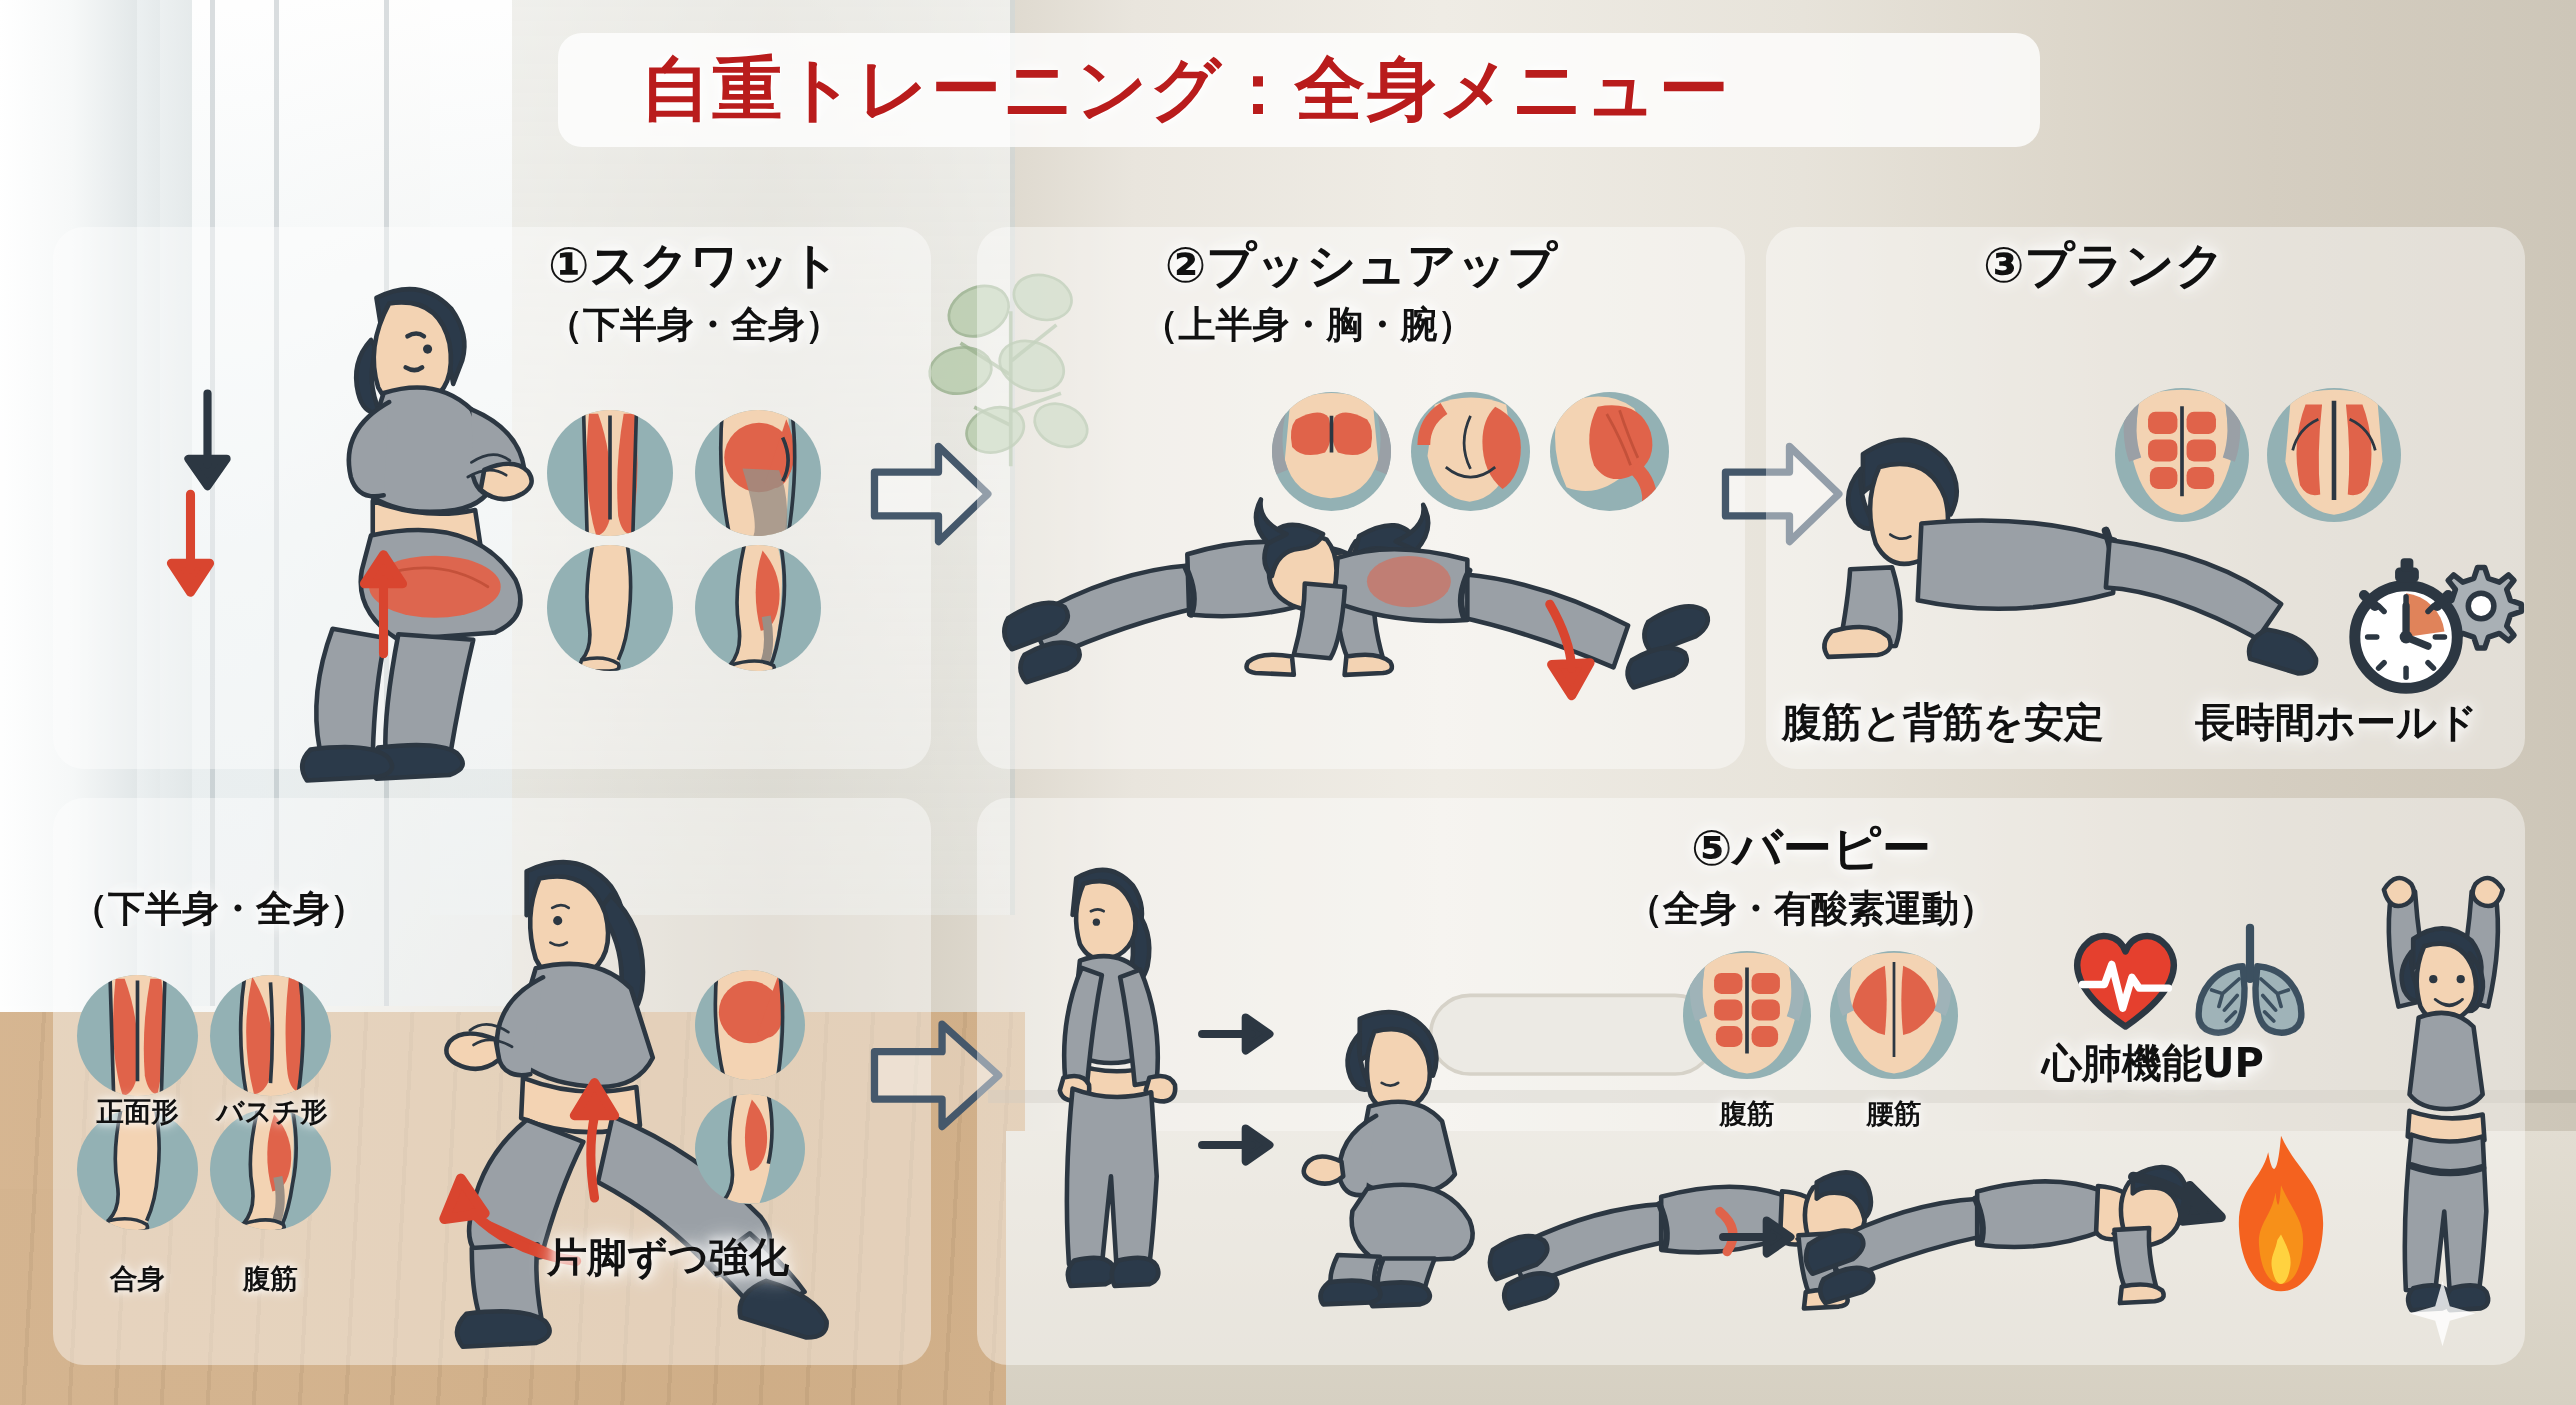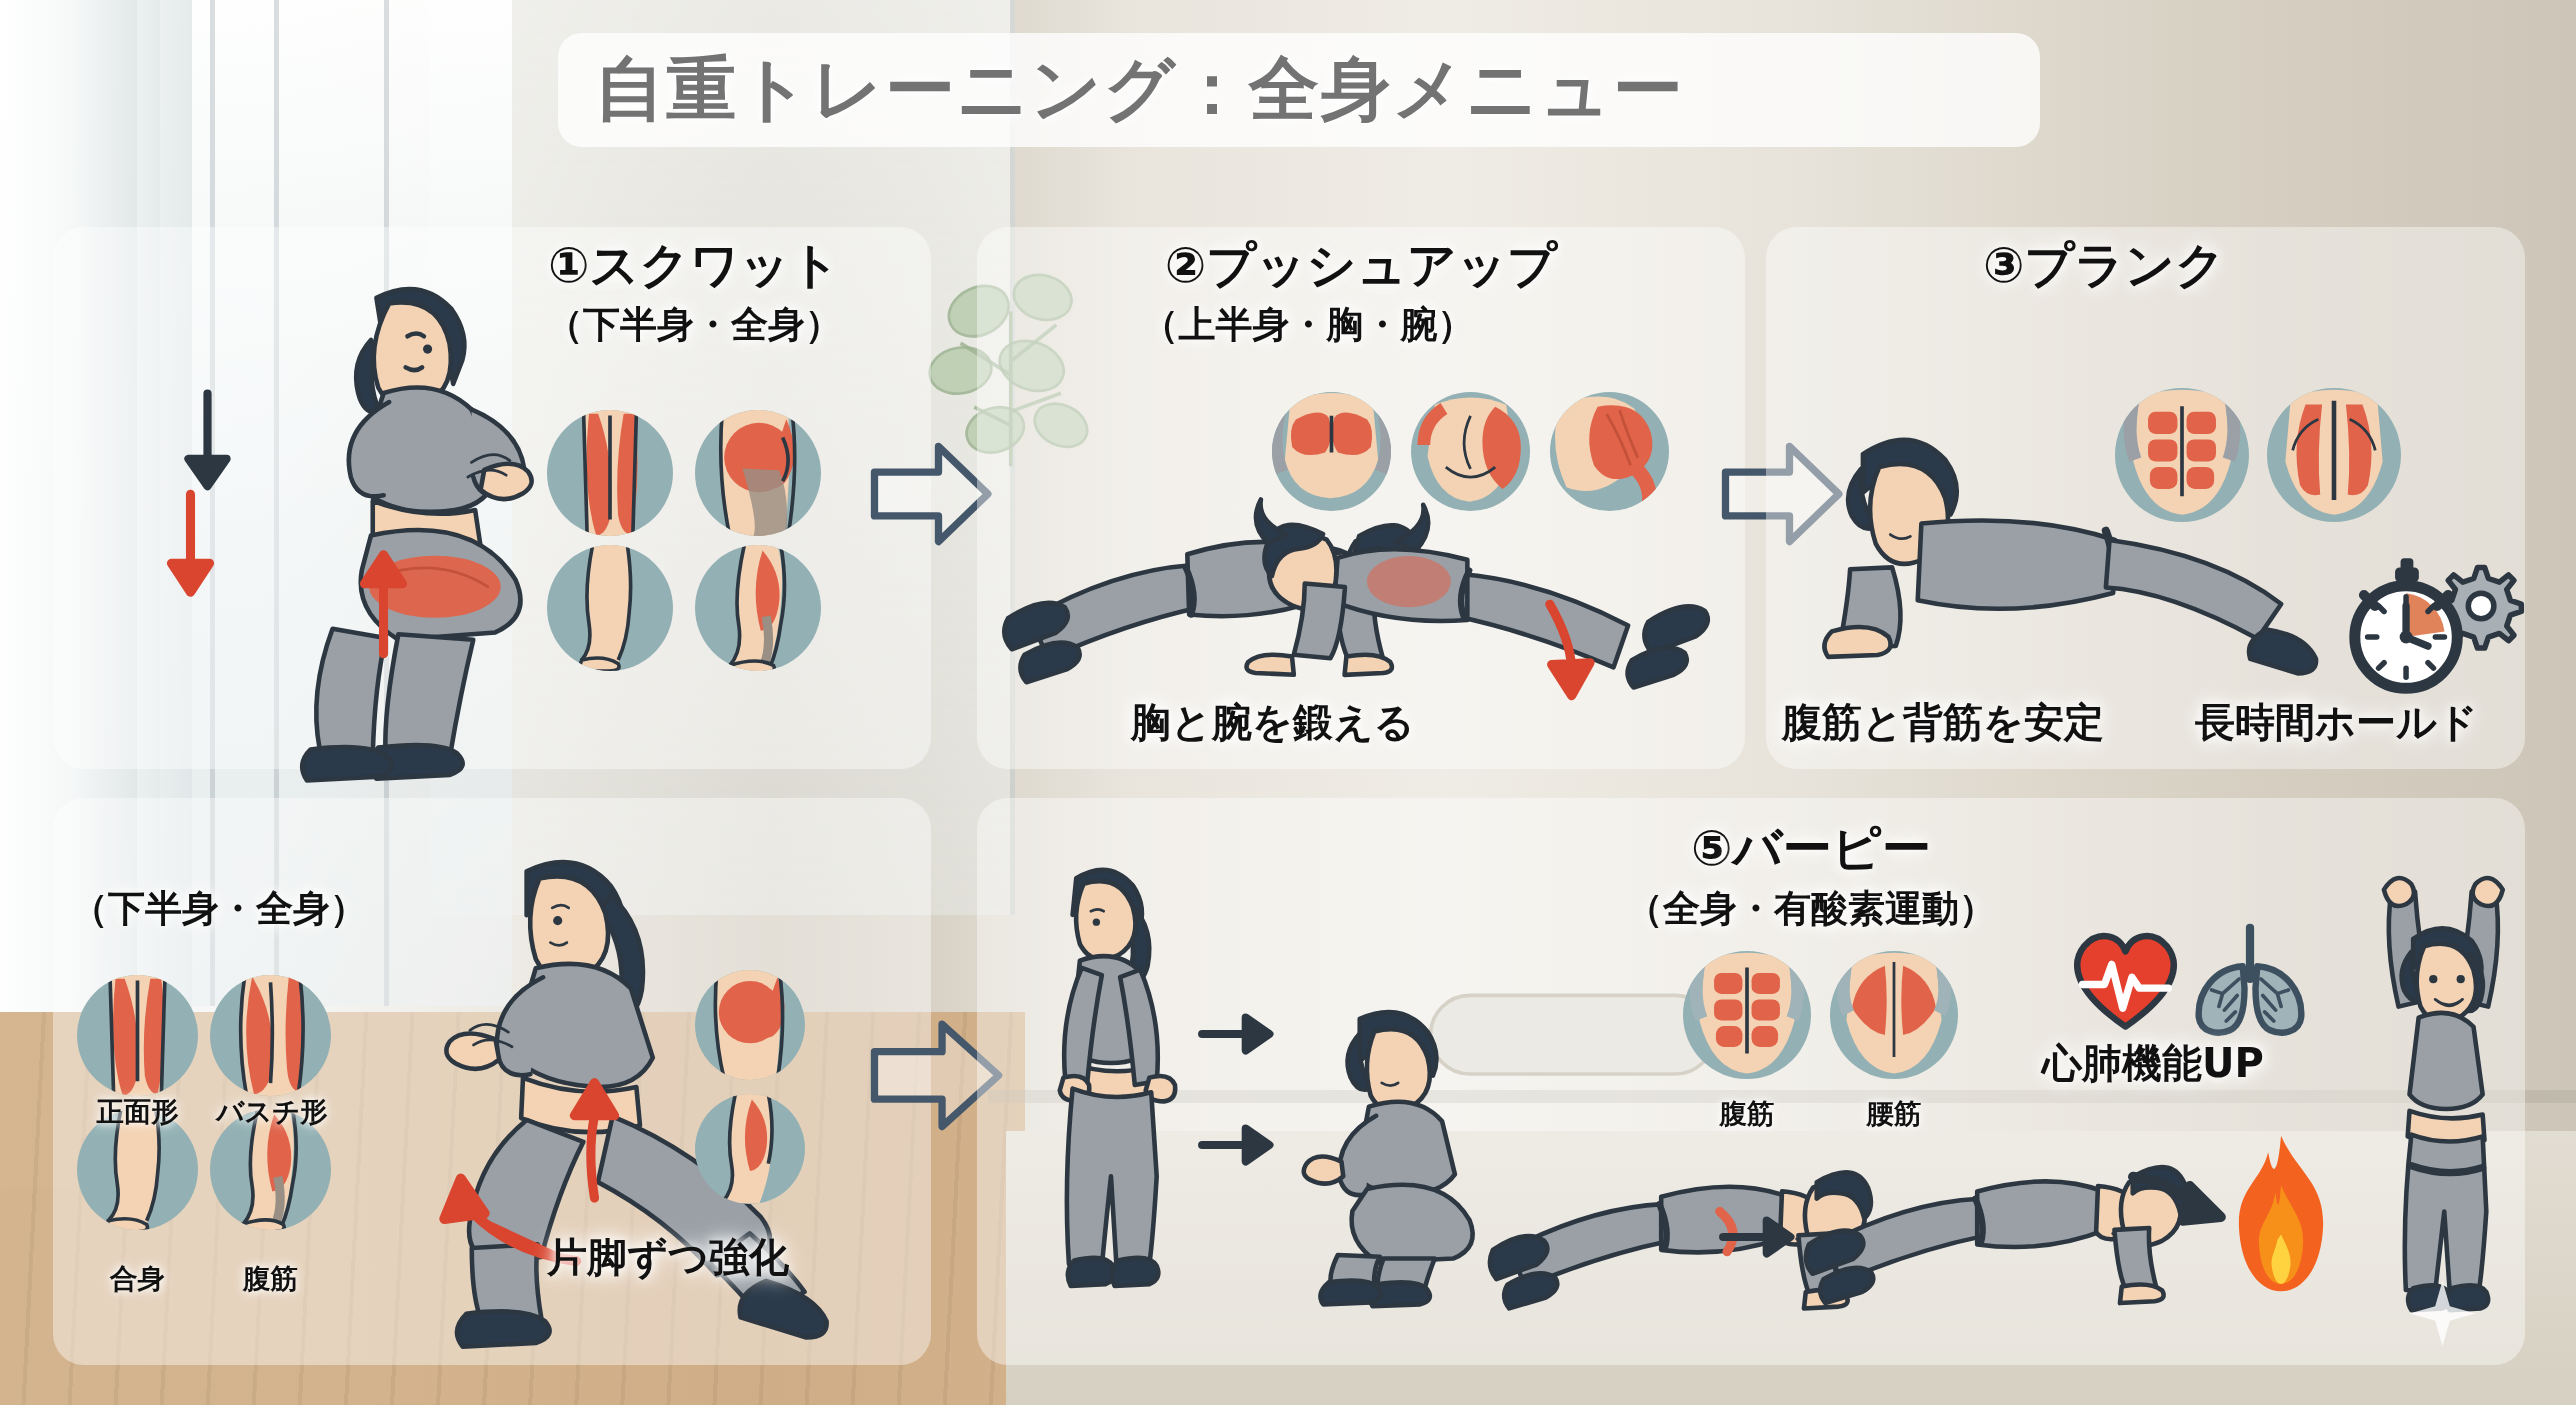--- a/index.html
+++ b/index.html
@@ -70,23 +70,23 @@
     background: rgba(170,162,148,.35);
   }
 
   
   .title-plate {
     position: absolute; left: 558px; top: 33px; width: 1482px; height: 114px;
     background: rgba(255,255,255,.78);
     border-radius: 24px;
   }
   .title-text {
-    position: absolute; left: 540px; top: 33px; width: 1199px; height: 114px;
+    position: absolute; left: 586px; top: 33px; width: 1199px; height: 114px;
     display: flex; align-items: center; justify-content: center;
-    font-size: 70px; font-weight: 700; color: #737373;
+    font-size: 70px; font-weight: 700; color: #b91c1c;
     letter-spacing: 1.8px; white-space: nowrap;
     text-shadow: 0 0 11px #fff, 0 0 20px #fff, 0.9px 0.9px 0 #fff;
   }
 
   
   .panel {
     position: absolute;
     background: rgba(255,255,255,.42);
     border-radius: 31px;
   }
@@ -343,21 +343,20 @@
   </div>
   <div class="mcircle" style="left:1550px;top:392px;width:119px;height:119px">
     <svg width="119" height="119" viewBox="0 0 130 130">
       <path d="M10 14 q52 -20 82 4 q20 36 -4 66 q-34 34 -70 20 q-20 -42 -8 -90 z" fill="#f3d3b3"></path>
       <path d="M52 16 q46 -8 58 28 q8 30 -18 46 q-28 14 -44 -10 q-12 -34 4 -64 z" fill="#e0634a"></path>
       <path d="M92 82 q20 18 16 42" stroke="#e0634a" stroke-width="16" fill="none"></path>
       <path d="M62 24 q16 28 26 56 M76 20 q10 30 20 52" stroke="#c4513a" stroke-width="3" fill="none"></path>
     </svg>
   </div>
 
-  <div class="caption" style="left:1131px;top:695px">胸と腕を鍛える</div>
 
   <div class="flow-arrow" style="left:1720px;top:430px">
     <svg width="128" height="128" viewBox="0 0 140 140">
       <path d="M6 46 L76 46 L76 18 L130 70 L76 122 L76 94 L6 94 Z" fill="rgba(255,255,255,.35)" stroke="#45586b" stroke-width="8" stroke-linejoin="round"></path>
     </svg>
   </div>
 
   <div class="panel" style="left:1766px;top:227px;width:759px;height:542px"></div>
 
   <div class="panel-head panel-title" style="left:1793px;top:240px;width:622px">

